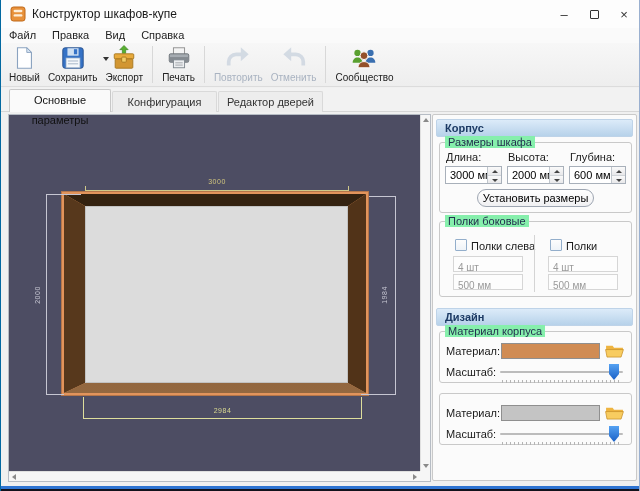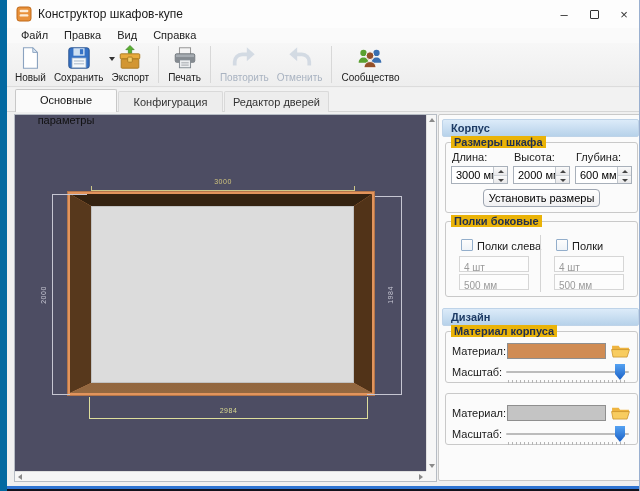--- a/index.html
+++ b/index.html
@@ -1,29 +1,29 @@
 <!DOCTYPE html>
 <html><head>
 <meta charset="utf-8">
 <style>
   * { margin:0; padding:0; box-sizing:border-box; }
   html,body { width:640px; height:491px; }
   body { font-family:"Liberation Sans", sans-serif; background:#101018; }
-  .win { position:relative; width:640px; height:491px; background:#f0f0f0; overflow:hidden; border-left:7px solid #0369a1; border-right:1px solid #9ab0d0;}
+  .win { position:relative; width:640px; height:491px; background:#f0f0f0; overflow:hidden; border-left:1px solid #0369a1; border-right:1px solid #9ab0d0;}
 
   
   .titlebar { position:absolute; left:0; top:0; width:100%; height:28px; background:#fdfdfd; }
   .app-icon { position:absolute; left:9px; top:6px; width:16px; height:16px; }
   .title-text { position:absolute; left:31px; top:7px; font-size:12px; color:#1a1a1a; }
   .win-controls { position:absolute; right:0; top:0; height:28px; display:flex; }
   .wc { width:30px; height:28px; display:flex; align-items:center; justify-content:center; font-size:13px; color:#333; }
   .max-box { width:9px; height:9px; border:1px solid #333; border-radius:1px; }
 
   
-  .menubar { position:absolute; left:0; top:28px; width:100%; height:15px; background:#fafafa; display:flex; padding-left:6px; }
+  .menubar { position:absolute; left:0; top:28px; width:100%; height:15px; background:#fafafa; display:flex; }
   .menu-item { font-size:11px; color:#222; padding:0 8px; line-height:15px; }
 
   
   .toolbar { position:absolute; left:0; top:43px; width:100%; height:44px; background:linear-gradient(#f7f7f7,#eeeeee); border-bottom:1px solid #dcdcdc; display:flex; align-items:stretch; padding-left:4px; }
   .tb-btn { display:flex; flex-direction:column; align-items:center; justify-content:flex-start; padding:2px 4px 0 4px; position:relative; }
   .tb-icon { width:26px; height:26px; }
   .tb-label { font-size:10px; color:#222; margin-top:1px; white-space:nowrap; }
   .tb-btn.disabled .tb-label { color:#a9b3c1; }
   .tb-btn.disabled .tb-icon { opacity:.55; }
   .tb-sep { width:1px; background:#d8d8d8; margin:3px 5px; }
@@ -63,30 +63,30 @@
   .dim-label { position:absolute; font-size:7px; line-height:8px; letter-spacing:.5px; }
   .c-gray { background:#c6c6d2; } .t-gray { color:#c6c6d2; }
   .c-khaki { background:#cfc98a; } .t-khaki { color:#d0c47e; }
   .c-yellow { background:#dede9c; } .t-yellow { color:#d8d890; }
   .rot { transform:rotate(-90deg); }
 
   
   .panel { position:absolute; left:431px; top:114px; width:205px; height:367px; background:#fbfbfb; border:1px solid #c9c9c9; border-radius:2px; }
   .sec-header { position:absolute; left:3px; width:197px; height:18px; background:linear-gradient(#dcebf9,#b7d2ea); border:1px solid #bed3e8; border-radius:2px; font-size:11px; font-weight:bold; color:#1c3a64; line-height:17px; padding-left:8px; }
   .group { position:absolute; left:6px; width:193px; border:1px solid #c9c9c9; border-radius:3px; }
-  .group-title { position:absolute; top:-7px; left:5px; background:#eab308; padding:0 3px; font-size:11px; font-weight:bold; color:#22304e; line-height:12px; }
+  .group-title { position:absolute; top:-7px; left:5px; background:#86efac; padding:0 3px; font-size:11px; font-weight:normal; color:#22304e; line-height:12px; }
   .fld-label { position:absolute; font-size:11px; color:#1a1a1a; }
   .spin-field { position:absolute; height:18px; background:#fff; border:1px solid #a8b0ba; display:flex; }
   .spin-field input { border:none; outline:none; width:calc(100% - 14px); font-family:"Liberation Sans",sans-serif; font-size:11px; color:#000; padding-left:4px; background:transparent; }
   .spinner { width:14px; border-left:1px solid #c0c6cc; display:flex; flex-direction:column; }
   .spin-btn { flex:1; background:linear-gradient(#fafafa,#e8e8ea); position:relative; }
   .spin-btn + .spin-btn { border-top:1px solid #d0d4d8; }
   .tri-up   { position:absolute; left:3.5px; top:3px; width:0; height:0; border-left:3px solid transparent; border-right:3px solid transparent; border-bottom:3px solid #444; }
   .tri-down { position:absolute; left:3.5px; top:3px; width:0; height:0; border-left:3px solid transparent; border-right:3px solid transparent; border-top:3px solid #444; }
-  .apply-btn { position:absolute; height:18px; background:linear-gradient(#ffffff,#f0f0f2); border:1px solid #9ea6b2; border-radius:4px; font-size:11px; color:#000; text-align:center; line-height:16px; }
+  .apply-btn { position:absolute; height:18px; background:linear-gradient(#ffffff,#f0f0f2); border:1px solid #9ea6b2; border-radius:9px; font-size:11px; color:#000; text-align:center; line-height:16px; }
   .checkbox { position:absolute; width:12px; height:12px; background:linear-gradient(#fdfdfd,#eef3f8); border:1px solid #93aecb; border-radius:1px; }
   .cb-label { position:absolute; font-size:11px; color:#1a1a1a; }
   .dis-field { position:absolute; height:16px; background:#fdfdfd; border:1px solid #d6d6d6; }
   .dis-field input { border:none; outline:none; width:100%; font-family:"Liberation Sans",sans-serif; font-size:10px; color:#9a9a9a; padding-left:4px; background:transparent; }
   .vdivider { position:absolute; width:1px; background:#d4d4d4; }
   .swatch { position:absolute; height:16px; width:99px; border:1px solid #8f8f8f; }
   .folder-btn { position:absolute; width:19px; height:15px; }
   .slider-track { position:absolute; height:2px; background:#bcbcbc; border-radius:1px; }
   .slider-thumb { position:absolute; width:10px; height:16px; background:linear-gradient(180deg,#55a2f2,#1a60c6); clip-path:polygon(0 0,100% 0,100% 62%,50% 100%,0 62%); }
   .ticks { position:absolute; height:3px; background-image:repeating-linear-gradient(90deg,#b4b4b4 0 1px,transparent 1px 4px); }

